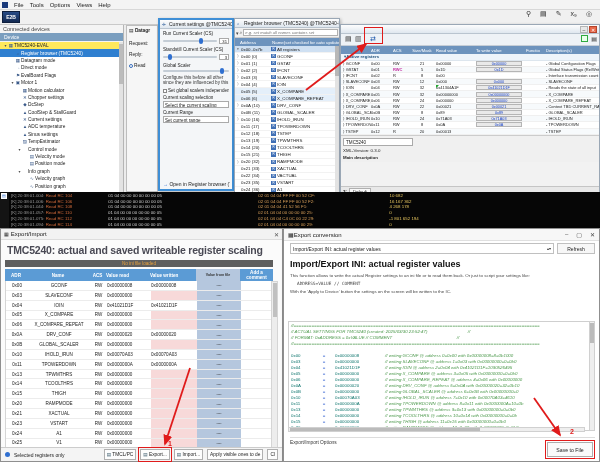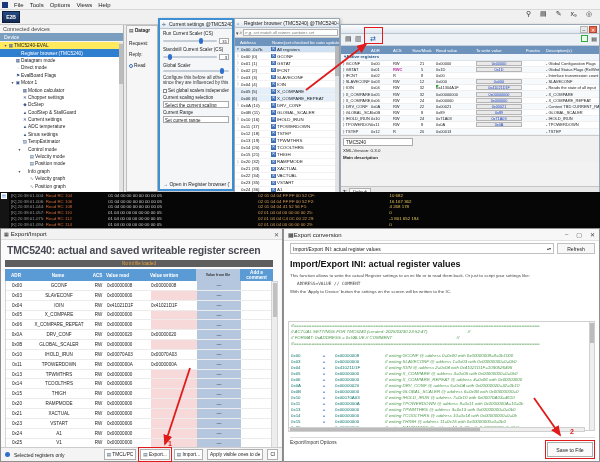--- a/index.html
+++ b/index.html
@@ -664,21 +664,21 @@
       </div>
     <div class="clines" id="console-lines"><div class=""><span class="cl-t">[K] 20:38:01.004: </span><span class="cl-cmd">Read RC 104</span><span class="cl-h1">01 04 00 00 00 00 00 00 05</span><span class="cl-h2">02 01 04 04 FF FF 00 52 CF:</span><span class="cl-v"> 10 682</span></div><div class=""><span class="cl-t">[K] 20:38:01.006: </span><span class="cl-cmd">Read RC 106</span><span class="cl-h1">01 04 00 00 00 00 00 00 05</span><span class="cl-h2">02 01 04 04 FF FF 00 52 F2:</span><span class="cl-v"> 16 167 362</span></div><div class=""><span class="cl-t">[K] 20:38:01.044: </span><span class="cl-cmd">Read RC 108</span><span class="cl-h1">01 04 00 00 00 00 00 00 05</span><span class="cl-h2">02 01 04 04 41 52 56 F1:</span><span class="cl-v"> 4 268 178</span></div><div class=""><span class="cl-t">[K] 20:38:01.057: </span><span class="cl-cmd">Read RC 110</span><span class="cl-h1">01 04 00 00 00 00 00 00 05</span><span class="cl-h2">02 01 04 04 00 00 00 00 25:</span><span class="cl-v"> 0</span></div><div class=""><span class="cl-t">[K] 20:38:01.075: </span><span class="cl-cmd">Read RC 112</span><span class="cl-h1">01 04 00 00 00 00 00 00 05</span><span class="cl-h2">02 01 04 04 C4 0C 00 22 29:</span><span class="cl-v"> -1 801 652 194</span></div><div class=""><span class="cl-t">[K] 20:38:01.094: </span><span class="cl-cmd">Read RC 114</span><span class="cl-h1">01 04 00 00 00 00 00 00 05</span><span class="cl-h2">02 01 04 04 00 00 00 00 29:</span><span class="cl-v"> 0</span></div></div>
   </div>
 
   <div class="abs iewin">
     <div class="iebar">
       <span class="wico">▦</span>
       <span>Export/Import</span>
       <span class="x">✕</span>
     </div>
-    <div class="ie-heading">TMC5240: actual and saved writeable register screen</div>
+    <div class="ie-heading">TMC5240: actual and saved writeable register scaling</div>
     <div class="ie-banner">No ini file loaded</div>
     <div class="ie-thead" id="ie-thead">
         <span class="kAdr">ADR</span>
         <span class="kName">Name</span>
         <span class="kAcs">ACS</span>
         <span class="kRead">Value read</span>
         <span class="kWrit">Value written</span>
         <span class="kFile">Value from file</span>
         <span class="kCmt">Add a comment</span>
       </div>

